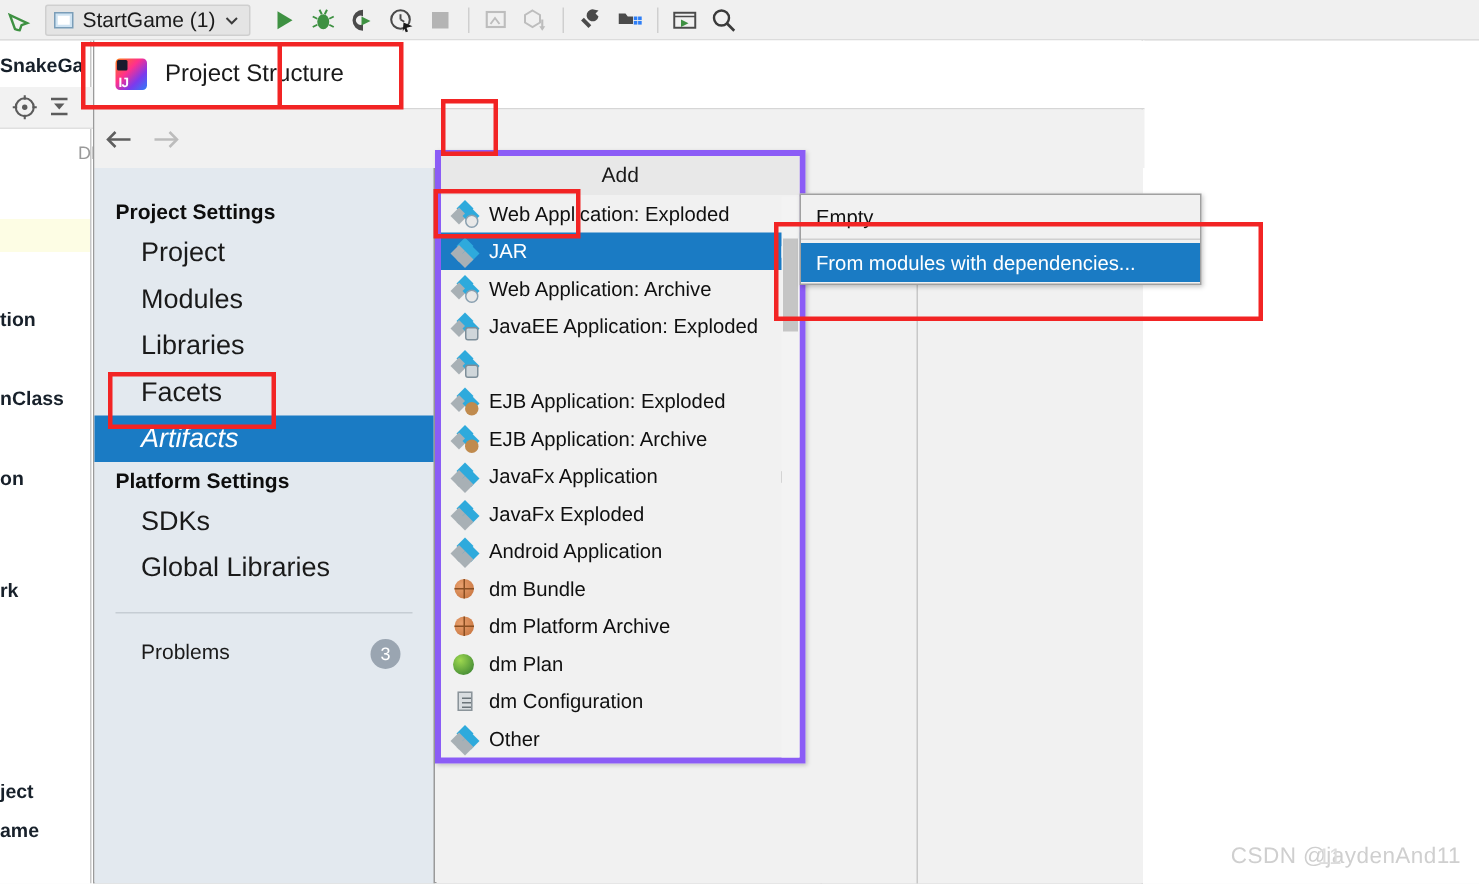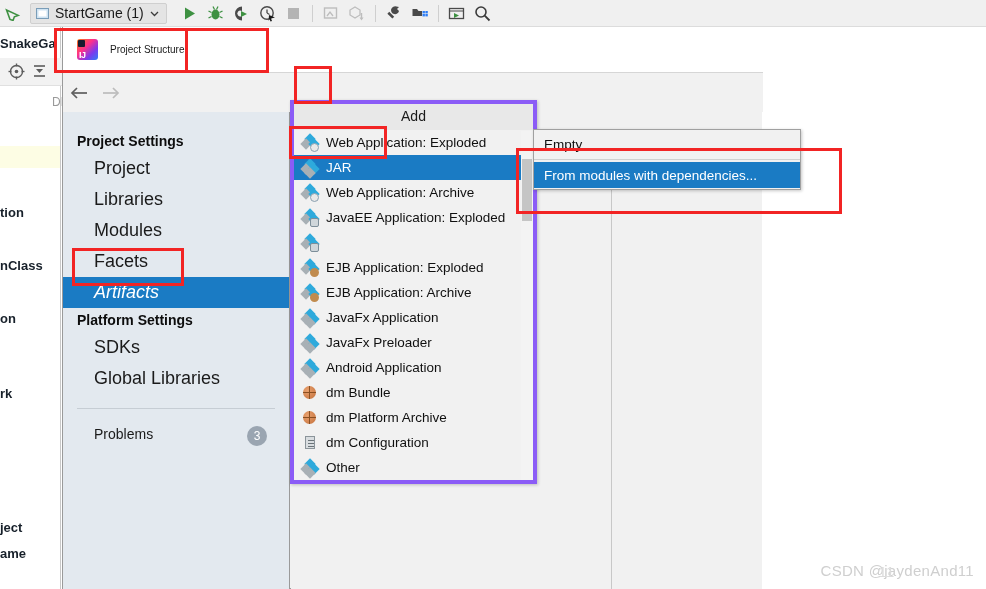--- a/index.html
+++ b/index.html
@@ -71,21 +71,21 @@
   }
   .ij-icon::after {
     content: "IJ"; position: absolute; left: 2px; bottom: 0px;
     font-size: 9px; font-weight: bold; color: #ffffff;
     font-family: "Liberation Sans", sans-serif; letter-spacing: -0.5px;
   }
   .ij-icon::before {
     content: ""; position: absolute; left: 1px; top: 1px; width: 7px; height: 7px;
     background: #1a1a2e; border-radius: 1px;
   }
-  .dlg-title { font-size: 10px; color: #1a1a1a; }
+  .dlg-title { font-size: 16px; color: #1a1a1a; }
 
   .dlg-navbar {
     position: absolute; left: 0; top: 46px; width: 700px; height: 39px;
     background: #f1f1f1; display: flex; align-items: center;
   }
   .nav-arrow {
     width: 32px; height: 30px; display: flex; align-items: center; justify-content: center;
     font-size: 19px;
   }
   .nav-back { color: #5e5e5e; }
@@ -401,22 +401,22 @@
         <svg width="22" height="16" viewBox="0 0 22 16">
           <line x1="3" y1="8" x2="18" y2="8" stroke="#bcbcbc" stroke-width="1.7"></line>
           <polyline points="13,3 18,8 13,13" fill="none" stroke="#bcbcbc" stroke-width="1.7"></polyline>
         </svg>
       </div>
     </div>
 
     <div class="settings-pane">
       <div class="grp-head">Project Settings</div>
       <div class="grp-item">Project</div>
+      <div class="grp-item">Modules</div>
       <div class="grp-item">Libraries</div>
-      <div class="grp-item">Modules</div>
       <div class="grp-item">Facets</div>
       <div class="grp-item selected">Artifacts</div>
 
       <div class="grp-head">Platform Settings</div>
       <div class="grp-item">SDKs</div>
       <div class="grp-item">Global Libraries</div>
 
       <div class="pane-divider"></div>
 
       <div class="problems-row">
@@ -524,21 +524,21 @@
       <span class="arrow"></span>
     </div>
 
     <div class="menu-item">
       <span class="mi-icon">
         <i class="dia b ic-d1"></i>
           <i class="dia g ic-d2"></i>
           <i class="dia b ic-d3"></i>
           <i class="dia g ic-d4"></i>
       </span>
-      <span>JavaFx Preloader</span>
+      <span>JavaFx Exploded</span>
     </div>
 
     <div class="menu-item">
       <span class="mi-icon">
         <i class="dia b ic-d1"></i>
           <i class="dia g ic-d2"></i>
           <i class="dia b ic-d3"></i>
           <i class="dia g ic-d4"></i>
       </span>
       <span>Android Application</span>
@@ -551,20 +551,26 @@
       <span>dm Bundle</span>
     </div>
 
     <div class="menu-item">
       <span class="mi-dm">
           <i class="dm-ball"></i>
         </span>
       <span>dm Platform Archive</span>
     </div>
 
+    <div class="menu-item">
+      <span class="mi-dm">
+          <i class="dm-plan"></i>
+        </span>
+      <span>dm Plan</span>
+    </div>
 
     <div class="menu-item">
       <span class="mi-dm">
           <i class="dm-conf"></i>
         </span>
       <span>dm Configuration</span>
     </div>
 
     <div class="menu-item">
       <span class="mi-icon">

